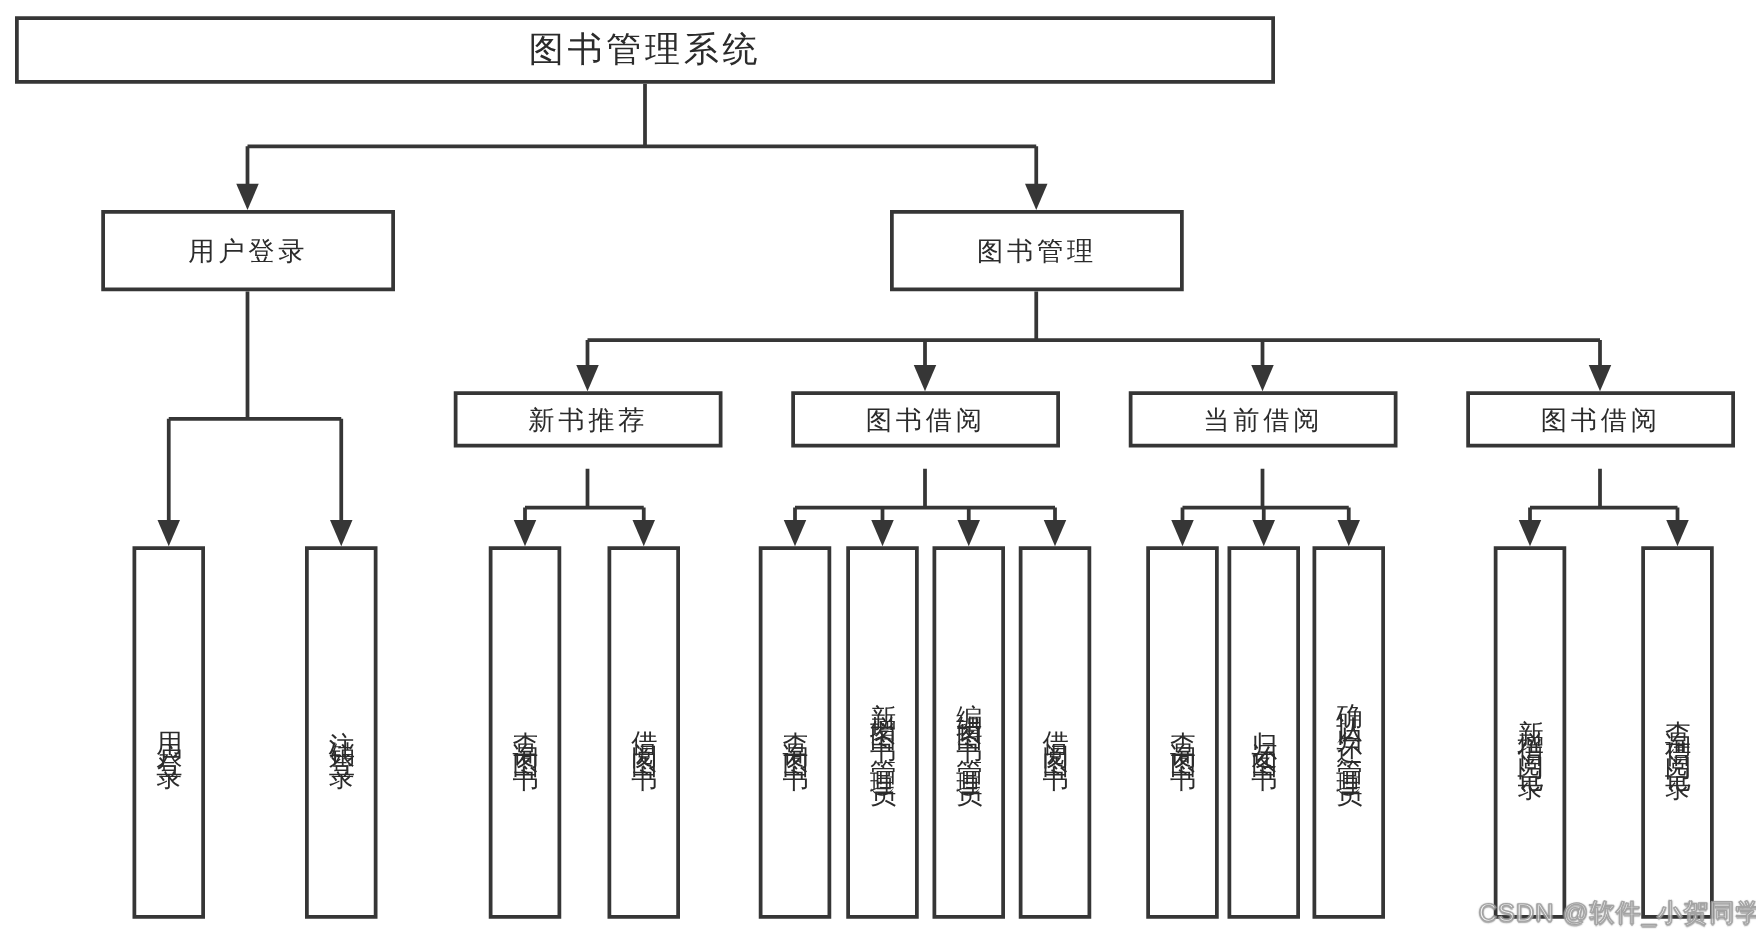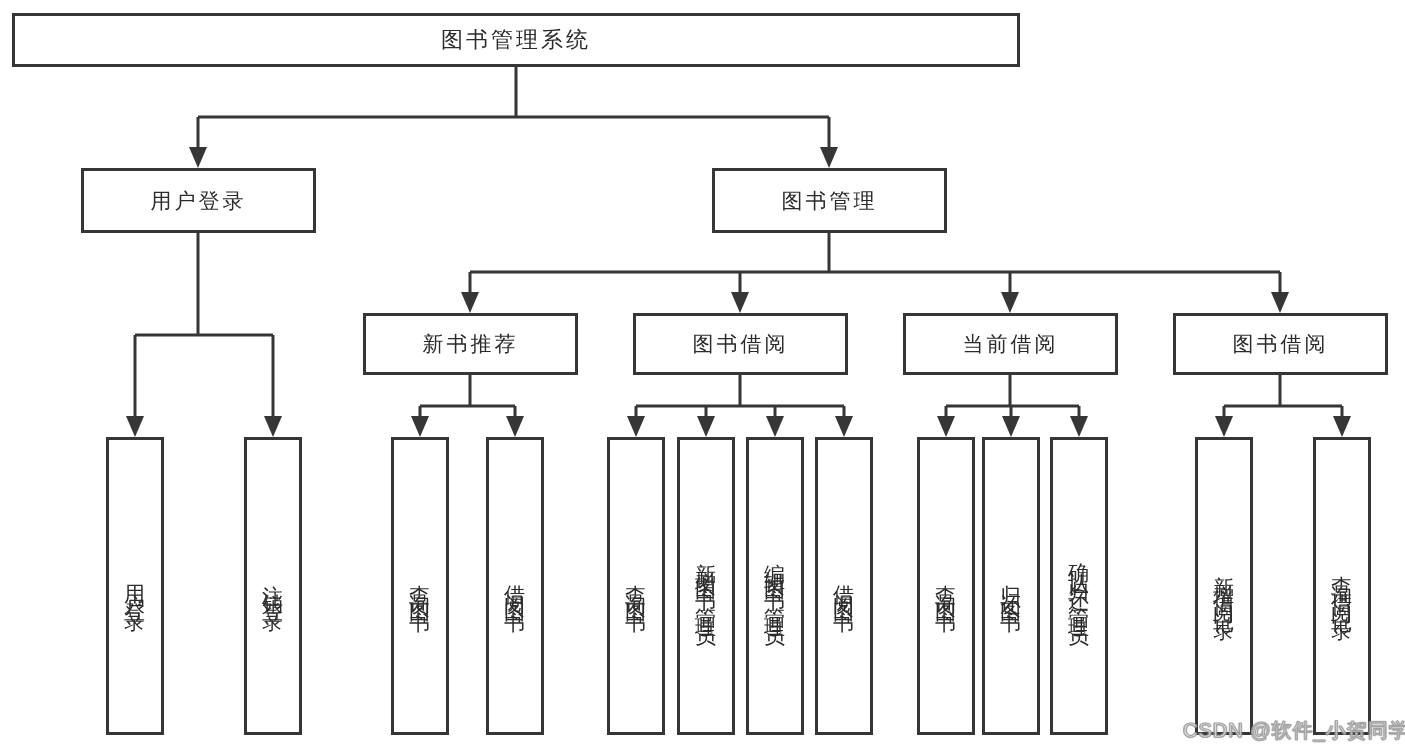--- a/index.html
+++ b/index.html
@@ -5,30 +5,30 @@
   html,body{margin:0;padding:0;background:#ffffff;}
   body{font-family:"Liberation Sans","DejaVu Sans",sans-serif;}
   #canvas{position:relative;width:1405px;height:747px;background:#ffffff;overflow:hidden;}
   #wires{position:absolute;left:0;top:0;z-index:1;}
   .box{
     position:absolute;z-index:2;box-sizing:border-box;
     background:#ffffff;border:3px solid #363636;color:#2b2b2b;
     display:flex;align-items:center;justify-content:center;text-align:center;
   }
   .box.h span{font-size:21px;letter-spacing:3px;white-space:nowrap;}
-  .box.root span{font-size:22px;letter-spacing:3px;text-align:right;}
+  .box.root span{font-size:28px;letter-spacing:3px;text-align:right;}
   .box.v span{
     writing-mode:vertical-rl;text-orientation:mixed;
     font-size:21px;letter-spacing:9px;line-height:1;white-space:nowrap;
   }
   
   .root{left:12px;top:13px;width:1008px;height:54px;}
   .l2a{left:81px;top:168px;width:235px;height:65px;}
   .l2b{left:712px;top:168px;width:235px;height:65px;}
-  .l3{top:313px;width:215px;height:62px;}
+  .l3{top:313px;width:215px;height:45px;}
   .leaf{top:437px;width:58px;height:298px;}
   #watermark{
     position:absolute;z-index:10;left:1183px;top:717px;
     font-size:20px;letter-spacing:1px;white-space:nowrap;
     color:#f2f2f2;-webkit-text-stroke:1px #9a9a9a;
     text-shadow:0 0 1px #9a9a9a,0 1px 1px #9a9a9a,1px 0 1px #9a9a9a,-1px 0 1px #9a9a9a;
     opacity:0.9;
   }
 </style>
 </head>

